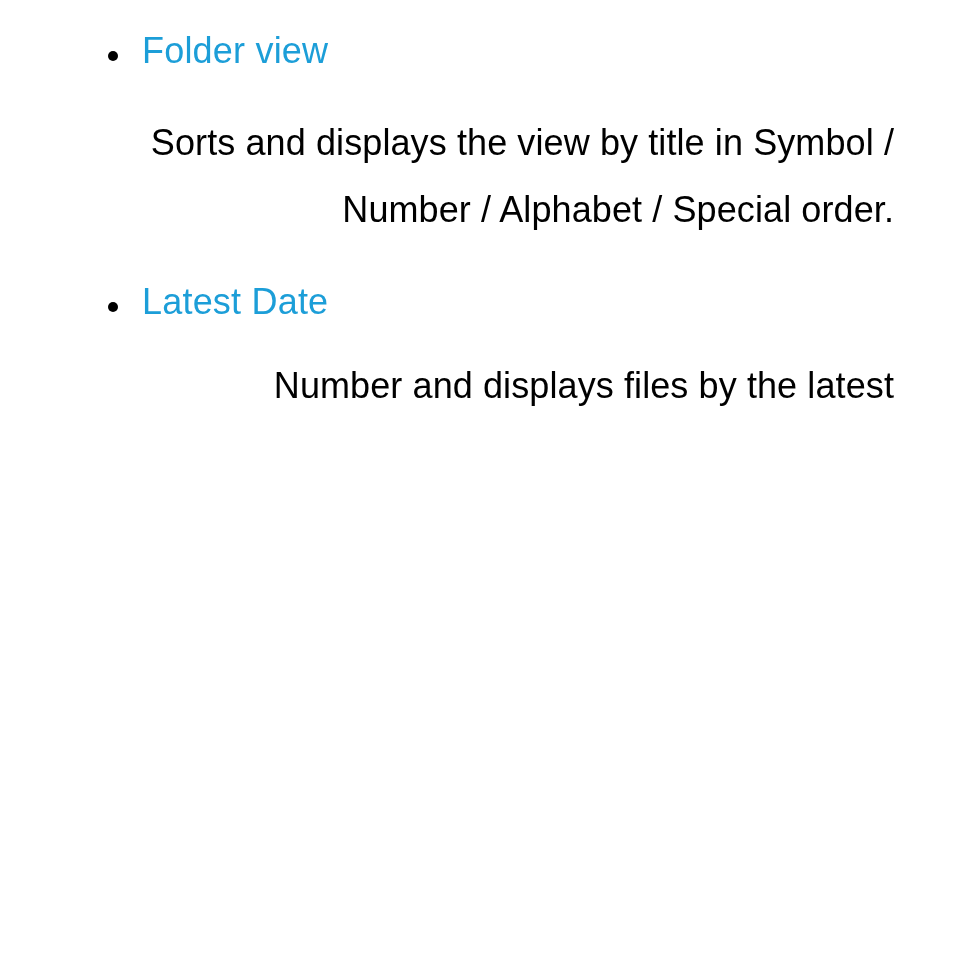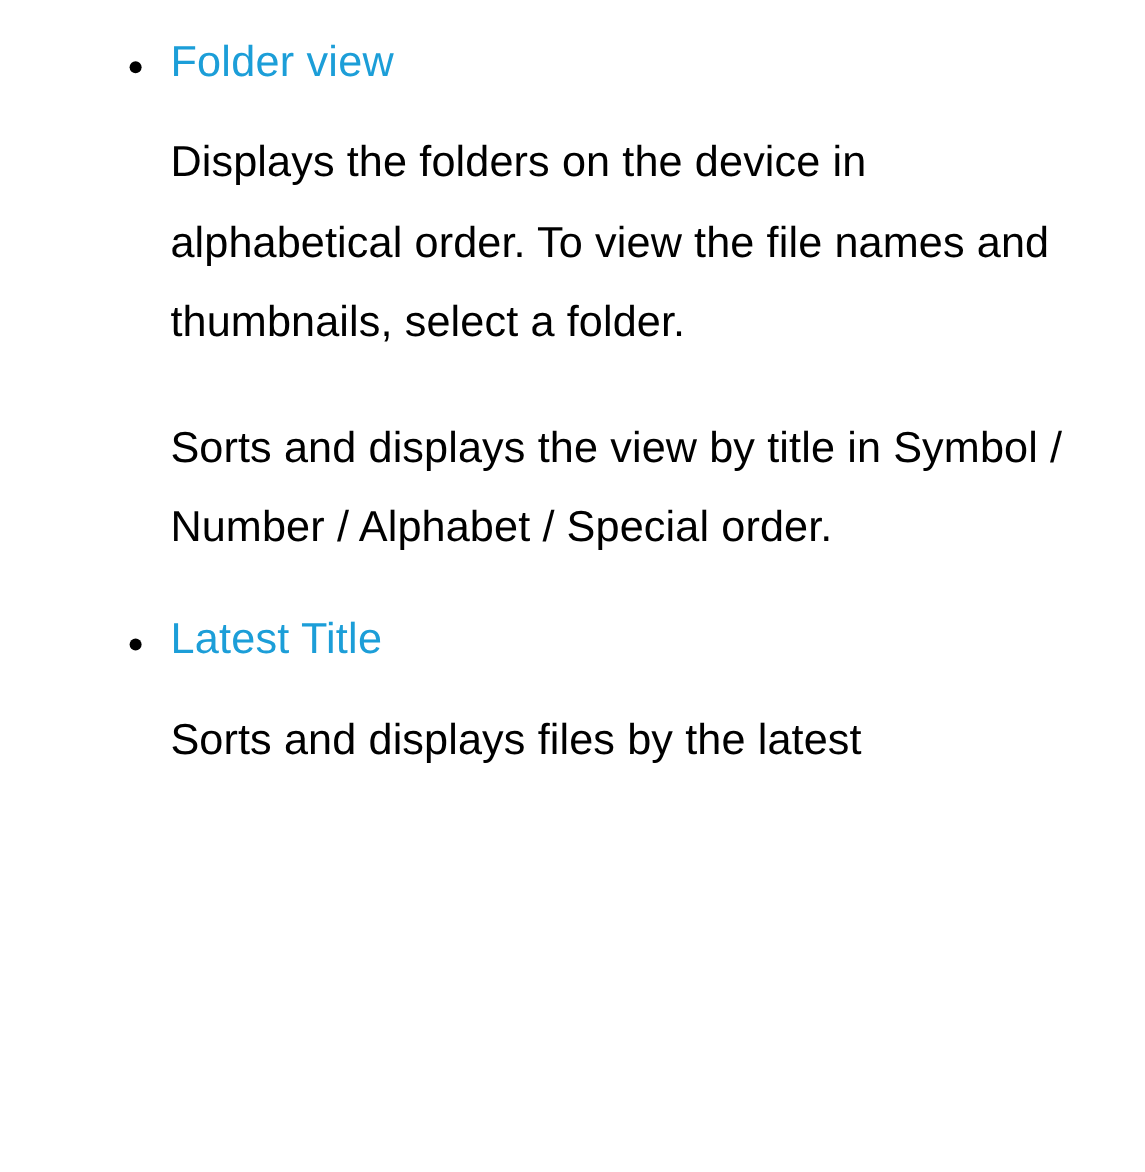--- a/index.html
+++ b/index.html
@@ -11,20 +11,21 @@
       font-family: Arial, Helvetica, sans-serif;
       background: #ffffff;
       padding: 30px 60px 0 60px;
       width: 954px;
     }
     ul {
       list-style: none;
     }
     li {
       margin-bottom: 38px;
+      text-align: right;
     }
     .bullet-row {
       display: flex;
       align-items: baseline;
       gap: 24px;
       margin-left: 48px;
     }
     .bullet {
       width: 10px;
       height: 10px;
@@ -52,25 +53,24 @@
   </style>
 </head>
 <body>
 
 <ul>
   <li>
     <div class="bullet-row">
       <span class="bullet"></span>
       <span class="term">Folder view</span>
     </div>
-    <div class="description">Displays the folders on the device in alphabetical order. To view the file names and thumbnails, select a folder.</div>
   </li>
   <li>
     <div class="description">Sorts and displays the view by title in Symbol / Number / Alphabet / Special order.</div>
   </li>
   <li>
     <div class="bullet-row">
       <span class="bullet"></span>
-      <span class="term">Latest Title</span>
+      <span class="term">Latest Date</span>
     </div>
-    <div class="description">Sorts and displays files by the latest</div>
+    <div class="description">Number and displays files by the latest</div>
   </li>
 </ul>
 
 </body></html>

